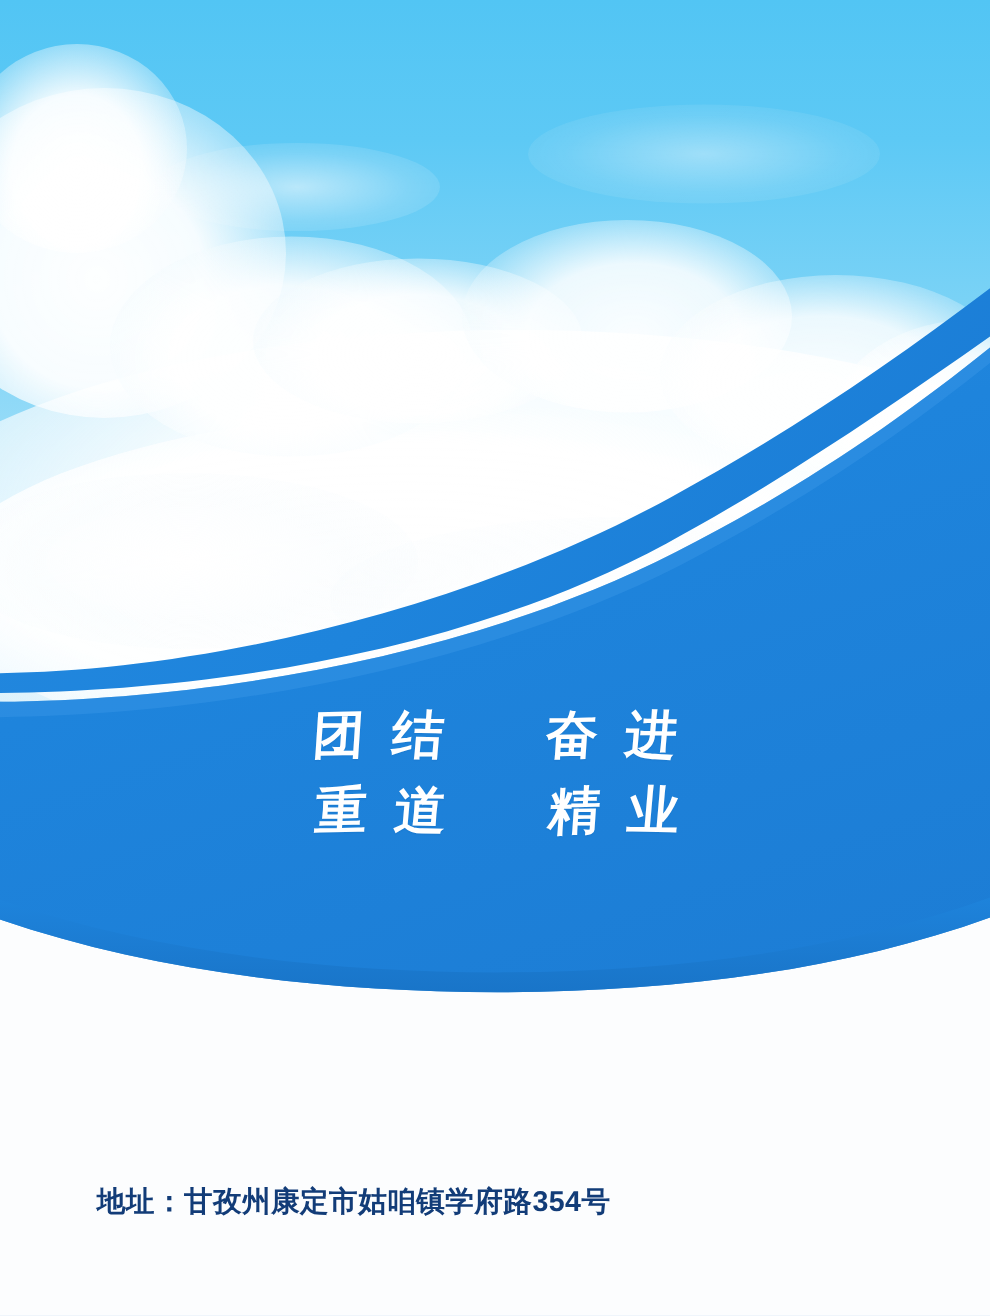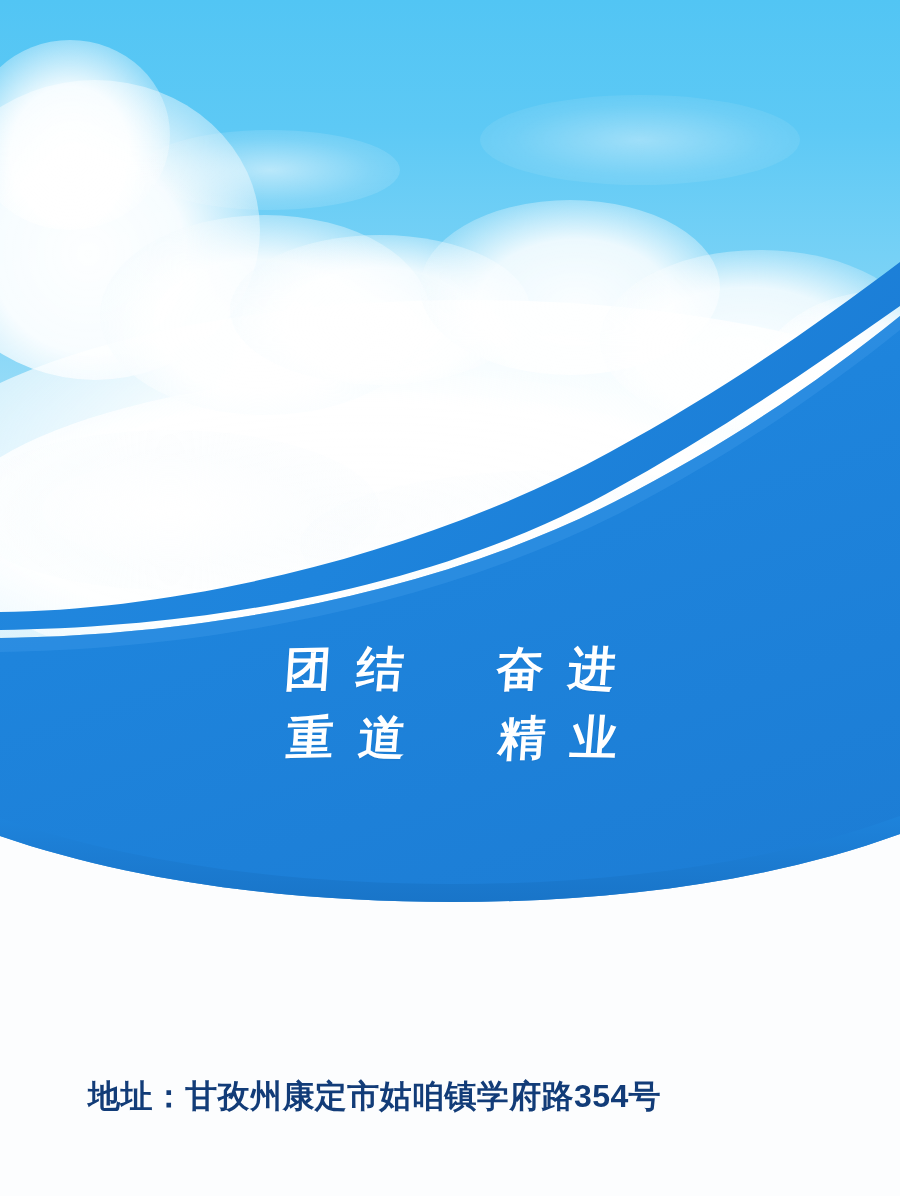--- a/index.html
+++ b/index.html
@@ -235,21 +235,21 @@
   .footer {
     position: absolute;
     left: 88px;
     top: 1076px;
     width: 740px;
   }
   .address {
     margin: 0;
     color: #123C78;
     font-family: "Liberation Sans", sans-serif;
-    font-size: 32px;
+    font-size: 26px;
     font-weight: 700;
     letter-spacing: 0.4px;
     line-height: 1.3;
     white-space: nowrap;
   }
 </style>
 </head>
 <body>
 
 <div class="page">

